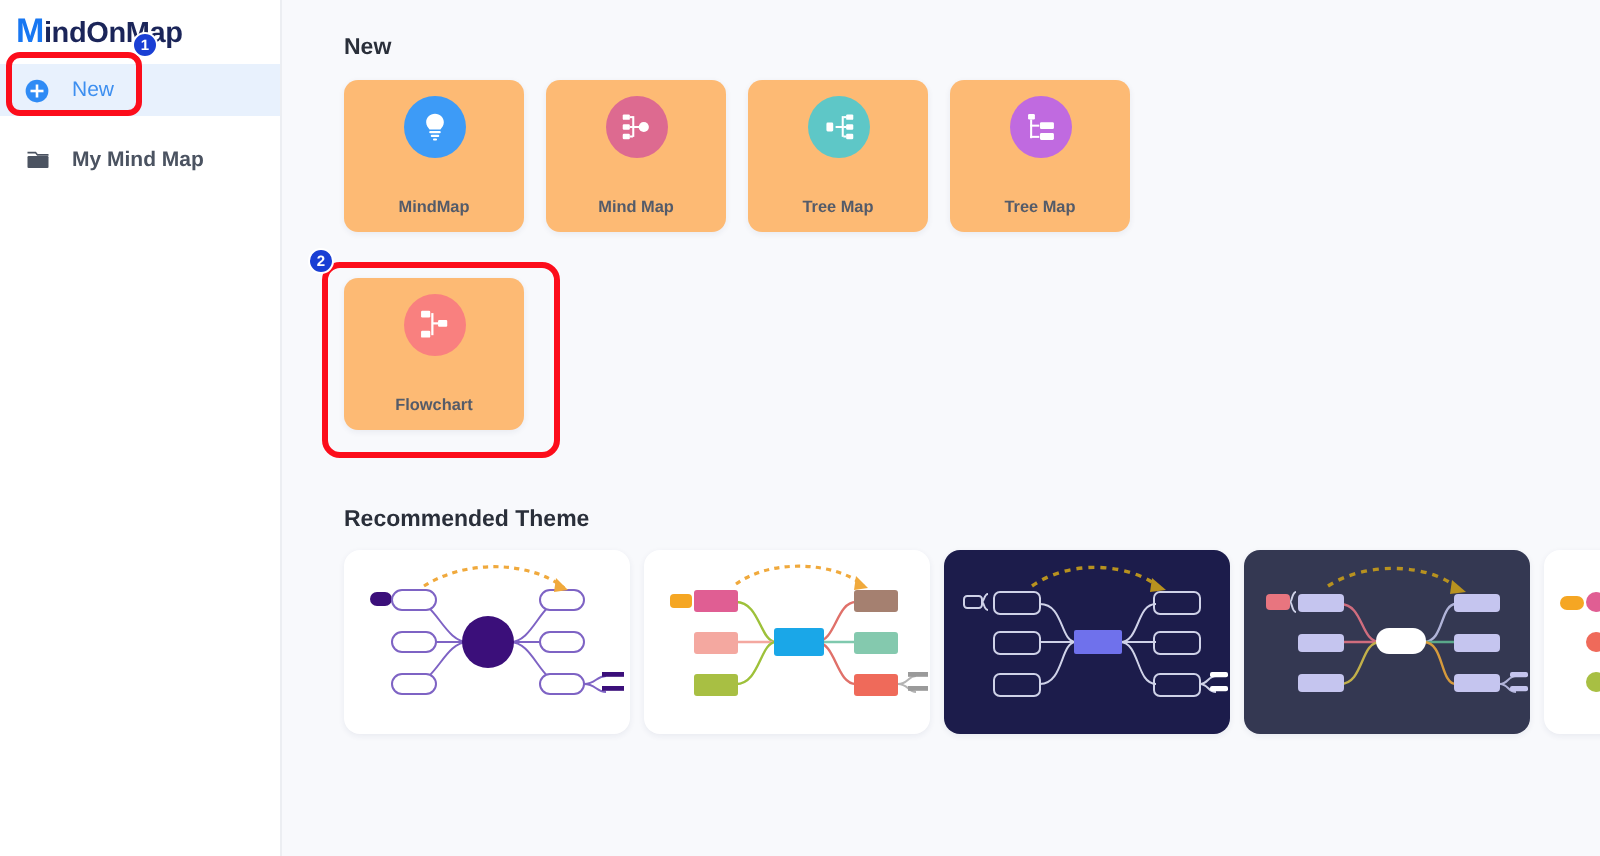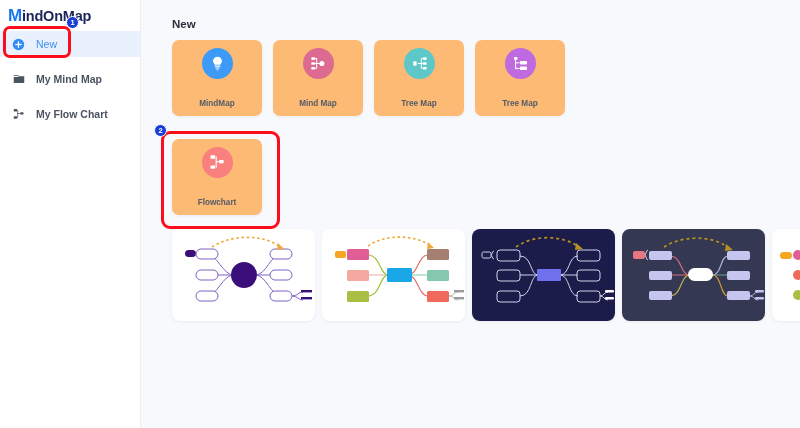--- a/index.html
+++ b/index.html
@@ -171,32 +171,20 @@
       <div class="nav-item">
         <span class="nav-icon">
           <svg viewBox="0 0 16 16" width="12" height="12">
             <path d="M1 3.6h5.2l1.2 1.5H15V4H7.8L6.6 2.5H1z" fill="#4b5361"></path>
             <rect x="1" y="5.4" width="14" height="8" rx="0.7" fill="#4b5361"></rect>
           </svg>
         </span>
         <span class="nav-label">My Mind Map</span>
       </div>
 
-      <div class="nav-item">
-        <span class="nav-icon">
-          <svg viewBox="0 0 16 16" width="12" height="12">
-            <rect x="1" y="1.2" width="4.4" height="3.4" rx="0.6" fill="#4b5361"></rect>
-            <rect x="9.6" y="5.6" width="4.4" height="3.2" rx="0.6" fill="#4b5361"></rect>
-            <rect x="1" y="11" width="4.4" height="3.4" rx="0.6" fill="#4b5361"></rect>
-            <rect x="5.8" y="2.4" width="1" height="11" fill="#4b5361"></rect>
-            <rect x="5.8" y="6.8" width="3.6" height="1" fill="#4b5361"></rect>
-          </svg>
-        </span>
-        <span class="nav-label">My Flow Chart</span>
-      </div>
 
 
 
     </nav>
 
     <div class="sidebar-highlight"></div>
     <div class="badge" id="badge-1">1</div>
   </aside>
 
   <main class="main">
@@ -279,20 +267,21 @@
             <rect x="11.8" y="7" width="5.4" height="4" rx="0.7" fill="#fff"></rect>
             <rect x="1.8" y="13.4" width="5.4" height="4" rx="0.7" fill="#fff"></rect>
             <rect x="7.8" y="3" width="1.3" height="13" fill="#fff"></rect>
             <rect x="8.6" y="8.4" width="3.6" height="1.3" fill="#fff"></rect>
           </svg>
         </div>
         <div class="card-label">Flowchart</div>
       </div>
     </div>
 
+    <div class="section-title theme">Recommended Theme</div>
 
     <div class="themes-row">
 
       <div class="theme-card light">
         <svg viewBox="0 0 143 92">
           <g stroke="#7e63c4" stroke-width="1" fill="none">
             <path d="M34 25 C46 25, 50 46, 62 46"></path>
             <path d="M34 46 L62 46"></path>
             <path d="M34 67 C46 67, 50 46, 62 46"></path>
             <path d="M83 46 C95 46, 98 25, 110 25"></path>

